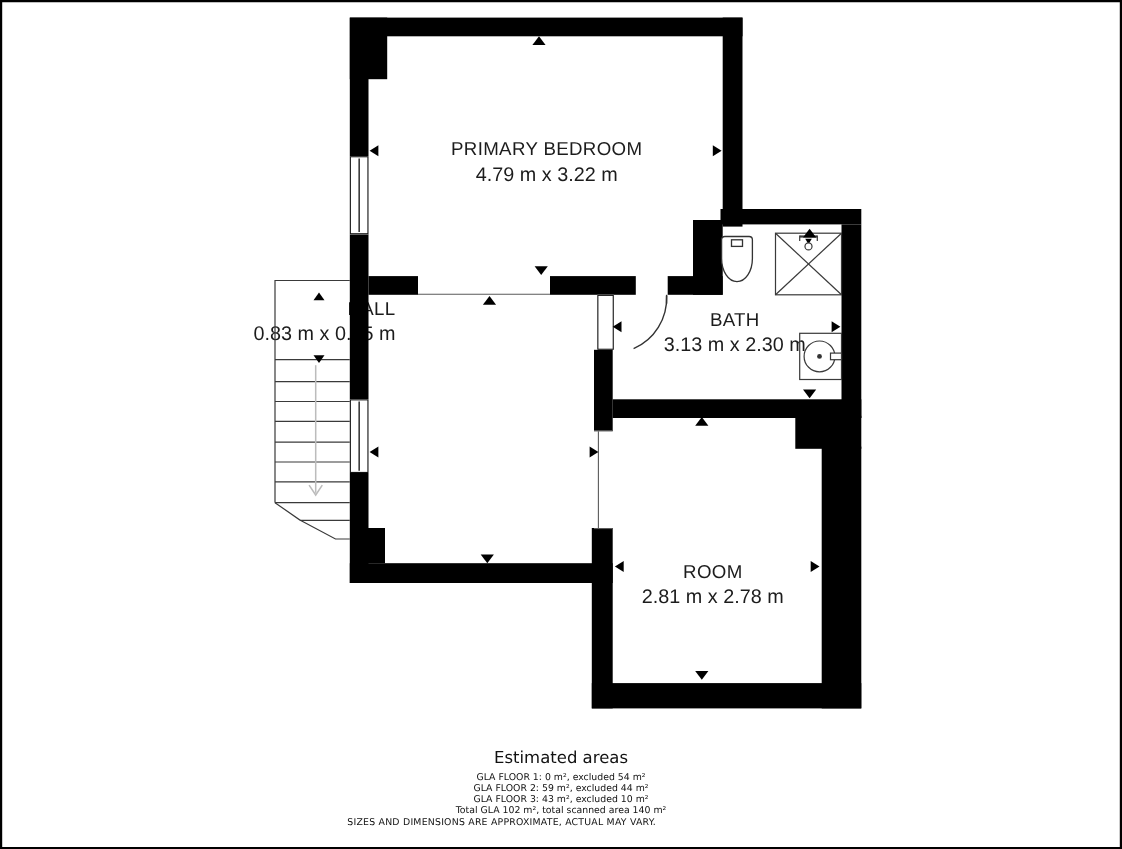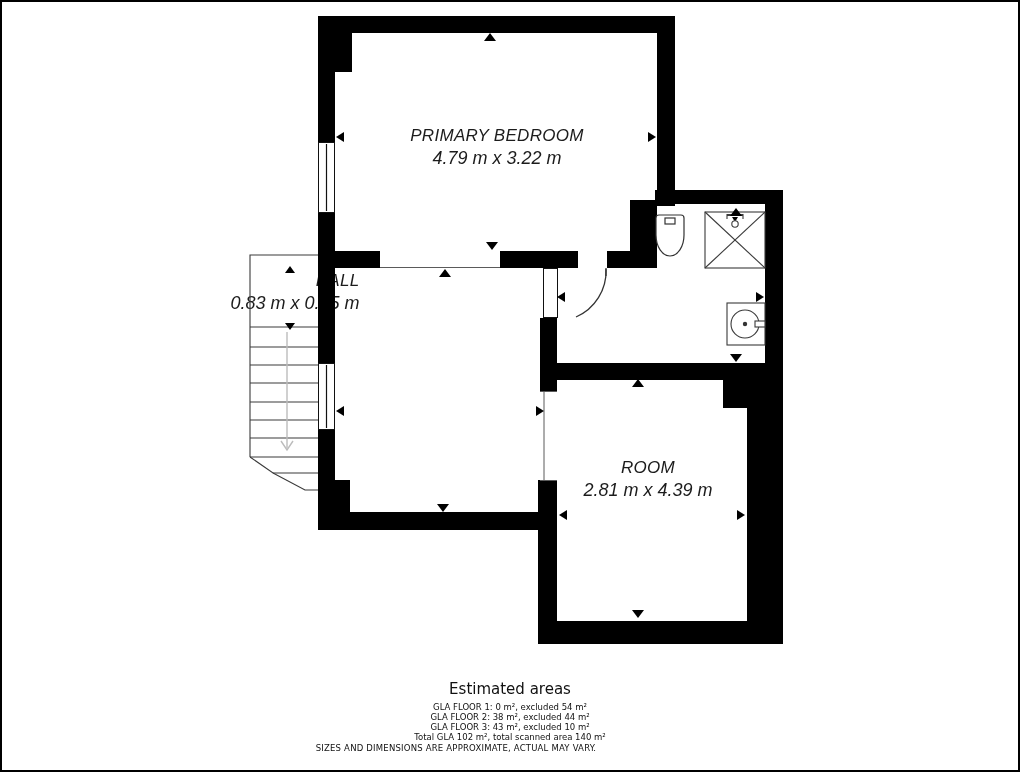--- a/index.html
+++ b/index.html
@@ -5,21 +5,21 @@
   html,body{margin:0;padding:0;background:#ffffff;}
   #canvas{
     position:relative;width:1020px;height:772px;background:#ffffff;
     box-shadow:inset 0 0 0 2px #000;overflow:hidden;
     font-family:"Liberation Sans",sans-serif;
   }
   .wall{position:absolute;background:#000;z-index:2;}
   .window{position:absolute;background:#fff;border:1.5px solid #111;box-sizing:border-box;z-index:3;}
   .room-label{
     position:absolute;transform:translate(-50%,-50%);text-align:center;
-    white-space:nowrap;color:#1c1c1c;z-index:1;line-height:1.18;font-style:italic;
+    white-space:nowrap;color:#1c1c1c;z-index:1;line-height:1.18;
   }
   .room-label .rname{font-size:17px;letter-spacing:.3px;}
   .room-label .rdims{font-size:18px;margin-top:2px;}
   #plan-svg{position:absolute;left:0;top:0;z-index:4;}
   #areas-block{
     position:absolute;left:0;top:680px;width:1020px;text-align:center;
     color:#111;font-family:"DejaVu Sans",sans-serif;z-index:1;
   }
   #areas-title{font-size:15px;margin:0 0 4px 0;}
   .area-line{font-size:8.5px;line-height:10px;}
@@ -34,23 +34,27 @@
 <div id="canvas">
 
   <div class="room-label" style="left:497px;top:148px;">
     <div class="rname">PRIMARY BEDROOM</div>
     <div class="rdims">4.79 m x 3.22 m</div>
   </div>
   <div class="room-label" style="left:295px;top:293px;text-align:right;">
     <div class="rname">HALL</div>
     <div class="rdims">0.83 m x 0.55 m</div>
   </div>
-  <div class="room-label" style="left:648px;top:480px;">
+  <div class="room-label" style="left:668px;top:303px;">
+    <div class="rname">BATH</div>
+    <div class="rdims">3.13 m x 2.30 m</div>
+  </div>
+  <div class="room-label" style="left:648px;top:532px;">
     <div class="rname">ROOM</div>
-    <div class="rdims">2.81 m x 4.39 m</div>
+    <div class="rdims">2.81 m x 2.78 m</div>
   </div>
 
   <div class="wall" style="left:318px;top:16px;width:357px;height:17px;"></div>
   <div class="wall" style="left:318px;top:16px;width:34px;height:56px;"></div>
   <div class="wall" style="left:318px;top:33px;width:17px;height:109px;"></div>
   <div class="wall" style="left:318px;top:213px;width:17px;height:150px;"></div>
   <div class="wall" style="left:318px;top:430px;width:17px;height:100px;"></div>
   <div class="wall" style="left:333px;top:480px;width:17px;height:32px;"></div>
   <div class="wall" style="left:318px;top:512px;width:239px;height:18px;"></div>
   <div class="wall" style="left:657px;top:16px;width:18px;height:190px;"></div>
@@ -151,19 +155,19 @@
       <polygon points="559,515 567,510 567,520"></polygon>
       <polygon points="745,515 737,510 737,520"></polygon>
       <polygon points="290,266 285,273 295,273"></polygon>
       <polygon points="290,330 285,323 295,323"></polygon>
     </g>
   </svg>
 
   <div id="areas-block">
     <div id="areas-title">Estimated areas</div>
     <div class="area-line">GLA FLOOR 1: 0 m², excluded 54 m²</div>
-    <div class="area-line">GLA FLOOR 2: 38 m², excluded 44 m²</div>
+    <div class="area-line">GLA FLOOR 2: 59 m², excluded 44 m²</div>
     <div class="area-line">GLA FLOOR 3: 43 m², excluded 10 m²</div>
     <div class="area-line">Total GLA 102 m², total scanned area 140 m²</div>
   </div>
 
   <div id="disclaimer">SIZES AND DIMENSIONS ARE APPROXIMATE, ACTUAL MAY VARY.</div>
 </div>
 
 </body></html>

